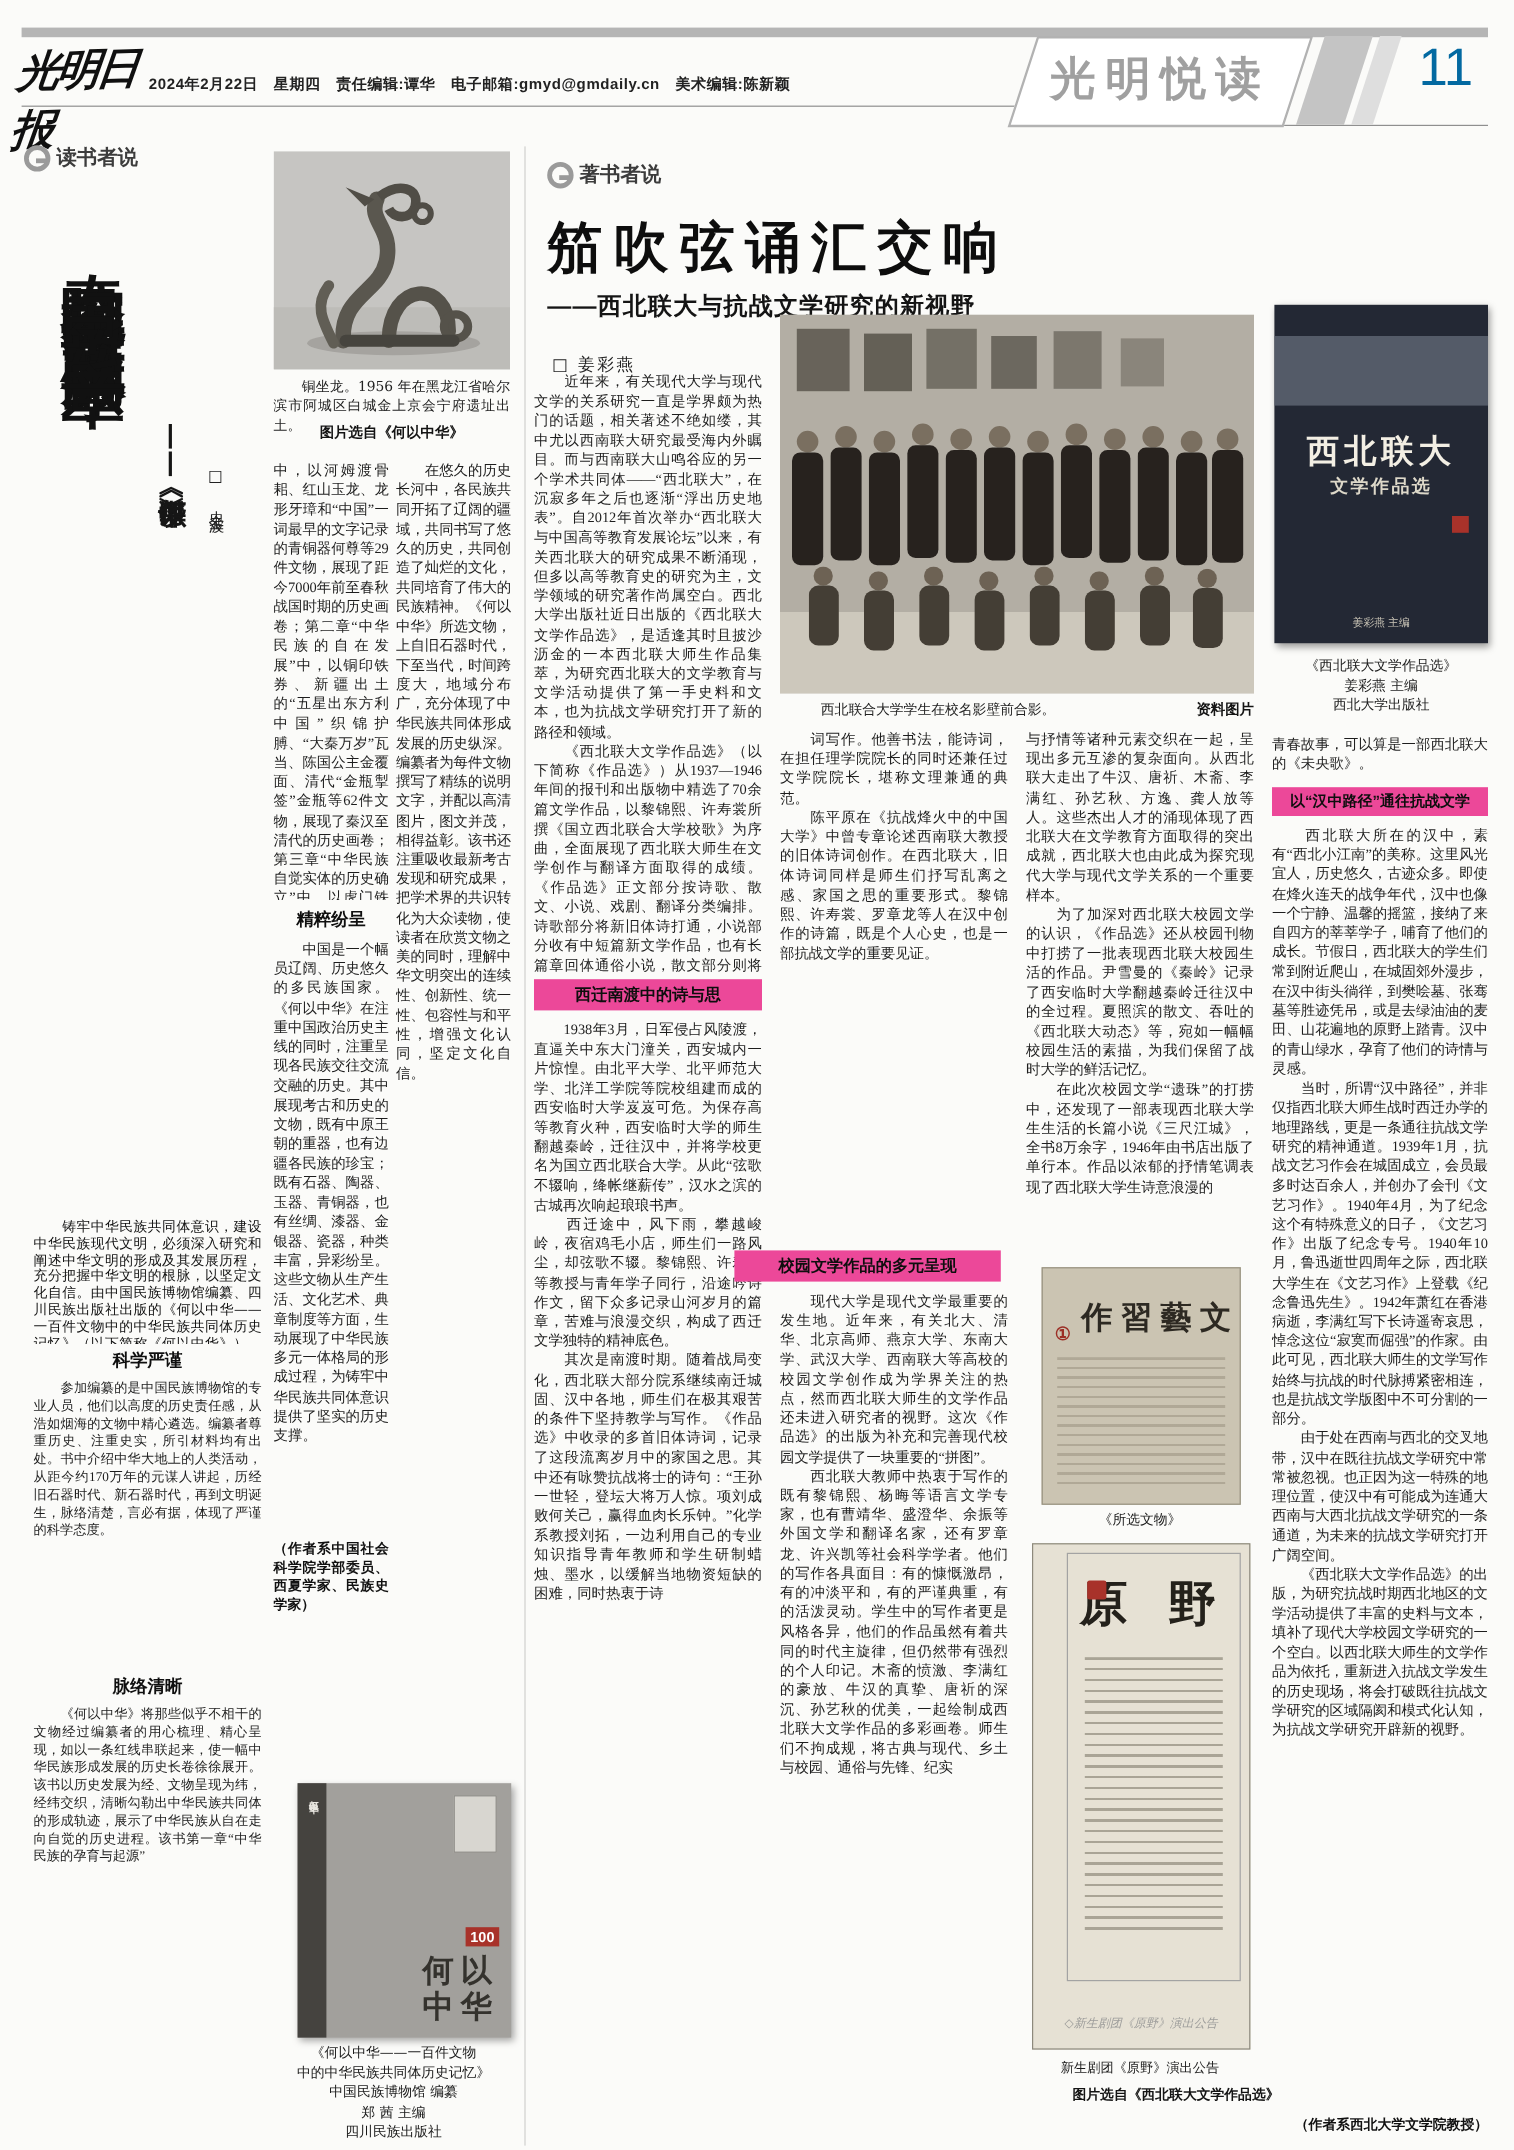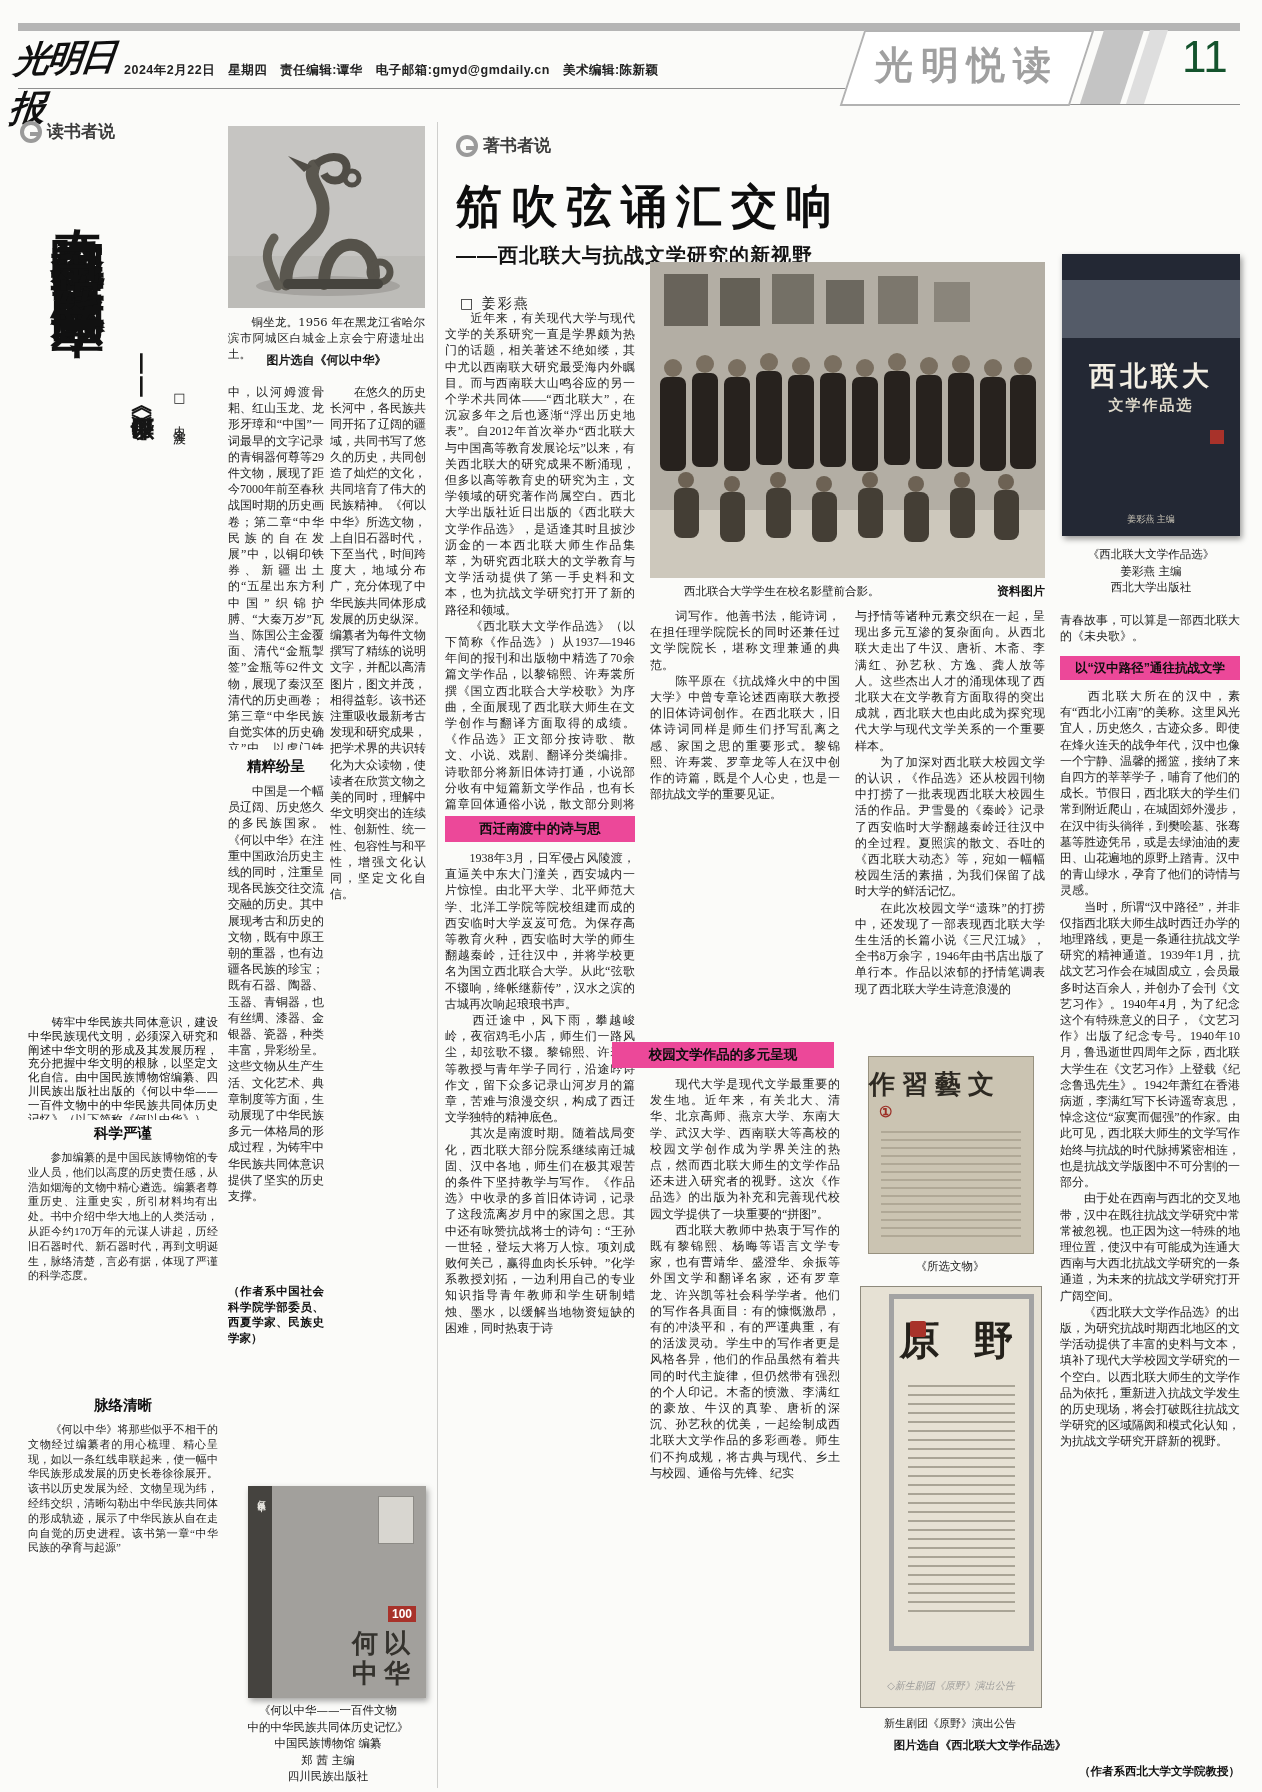--- a/index.html
+++ b/index.html
@@ -12,21 +12,21 @@
             letter-spacing:-3px;color:#101010;transform:skewX(-8deg) rotate(-2deg);}
   .dateline{left:124px;top:62px;font:bold 12.5px "Liberation Sans",sans-serif;color:#222;letter-spacing:.5px;}
   .hrule1{left:18px;top:88px;width:830px;height:1px;background:#8f8f8f;}
   .hrule2{left:1052px;top:104px;width:188px;height:1px;background:#8f8f8f;}
   .banner-box{left:852px;top:30px;width:226px;height:72px;background:#fff;border:2px solid #b2b2b2;
               transform:skewX(-18deg);}
   .banner-text{left:862px;top:40px;width:210px;text-align:center;font:bold 38px "Liberation Sans",sans-serif;
                color:#a0a0a0;letter-spacing:8px;}
   .stripe1{left:1092px;top:30px;width:40px;height:74px;background:#c4c4c4;transform:skewX(-18deg);}
   .stripe2{left:1138px;top:30px;width:18px;height:74px;background:#dedede;transform:skewX(-18deg);}
-  .pagenum{left:1182px;top:32px;width:60px;font:44px "Liberation Sans",sans-serif;color:#14532d;}
+  .pagenum{left:1182px;top:32px;width:60px;font:44px "Liberation Sans",sans-serif;color:#0369a1;}
   
   .seclabel{display:flex;align-items:center;gap:5px;font:bold 17px "Liberation Sans",sans-serif;color:#3c3c3c;}
   .gicon{display:inline-block;width:22px;height:22px;border:4px solid #9a9a9a;border-radius:50%;
          box-sizing:border-box;position:relative;}
   .gicon::after{content:"";position:absolute;right:-1px;top:7px;width:9px;height:4px;background:#9a9a9a;}
   
   .vtitle{left:42px;top:186px;height:830px;writing-mode:vertical-rl;font:900 54px "DejaVu Serif",serif;
           letter-spacing:6px;color:#111;}
   .vsub{left:128px;top:352px;height:400px;writing-mode:vertical-rl;font:bold 23px "DejaVu Serif",serif;color:#161616;}
   .vby{left:170px;top:390px;height:120px;writing-mode:vertical-rl;font:13px "DejaVu Serif",serif;color:#222;letter-spacing:3px;}
@@ -63,26 +63,26 @@
   .coverR .t1{position:absolute;left:0;top:104px;width:100%;text-align:center;font:bold 27px "DejaVu Serif",serif;
               color:#f3efe4;letter-spacing:4px;}
   .coverR .t2{position:absolute;left:0;top:142px;width:100%;text-align:center;font:bold 15px "DejaVu Serif",serif;
               color:#ddd8c9;letter-spacing:2px;}
   .coverR .seal{position:absolute;right:16px;top:176px;width:14px;height:14px;background:#a8322a;}
   .coverR .pub{position:absolute;left:0;bottom:10px;width:100%;text-align:center;
                font:9px "Liberation Sans",sans-serif;color:#c9c4b6;}
   .capcenter{font:11.5px/16.5px "DejaVu Serif",serif;text-align:center;color:#1a1a1a;}
   
   .wenyi{left:868px;top:1056px;width:164px;height:196px;background:#cbc4b2;border:1px solid #97917f;position:absolute;}
-  .wenyi .chars{margin-top:10px;text-align:left;font:900 26px "DejaVu Serif",serif;color:#2d2922;letter-spacing:7px;}
+  .wenyi .chars{margin-top:24px;text-align:right;font:900 26px "DejaVu Serif",serif;color:#2d2922;letter-spacing:7px;}
   .wenyi .b1{position:absolute;left:10px;top:46px;color:#9c2f26;font:bold 15px "Liberation Sans",sans-serif;}
   .wenyi .lines{position:absolute;left:12px;top:74px;right:12px;bottom:12px;
         background:repeating-linear-gradient(#a79f8d 0 2px,transparent 2px 8px);opacity:.75;}
   .yuanye{left:860px;top:1286px;width:180px;height:420px;background:#e6e1d4;border:1px solid #8d897c;position:absolute;}
-  .yuanye .inner{position:absolute;left:7px;top:7px;right:7px;bottom:56px;border:5px solid #a3a3a3;margin-left:21px;}
+  .yuanye .inner{position:absolute;left:7px;top:7px;right:7px;bottom:56px;border:1px solid #a3a3a3;margin-left:21px;}
   .yuanye .big{margin-top:14px;text-align:center;font:900 40px "DejaVu Serif",serif;color:#24211b;letter-spacing:10px;}
   .yuanye .seal{position:absolute;left:16px;top:22px;width:16px;height:16px;background:#a8322a;border-radius:2px;}
   .yuanye .cols{position:absolute;left:14px;top:86px;right:14px;height:230px;
         background:repeating-linear-gradient(#8f8a7b 0 2px,transparent 2px 9px);opacity:.7;}
   .yuanye .hand{position:absolute;left:0;bottom:14px;width:100%;text-align:center;
         font:italic 10px "DejaVu Serif",serif;color:#9d9d9b;}
   .pcaprow{display:flex;justify-content:space-between;align-items:baseline;}
 </style>
 </head>
 <body>

